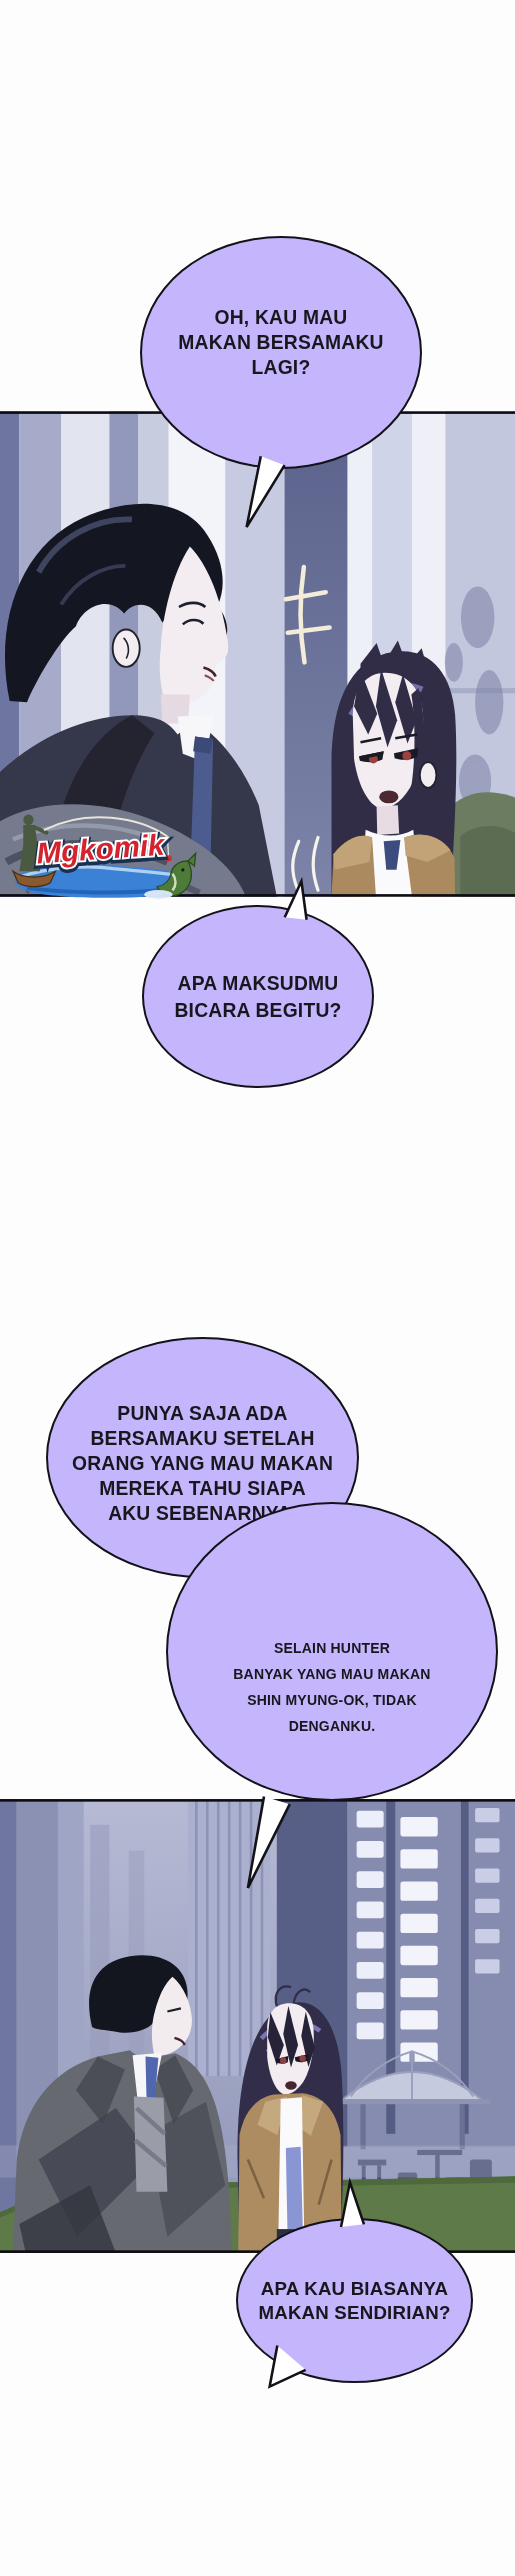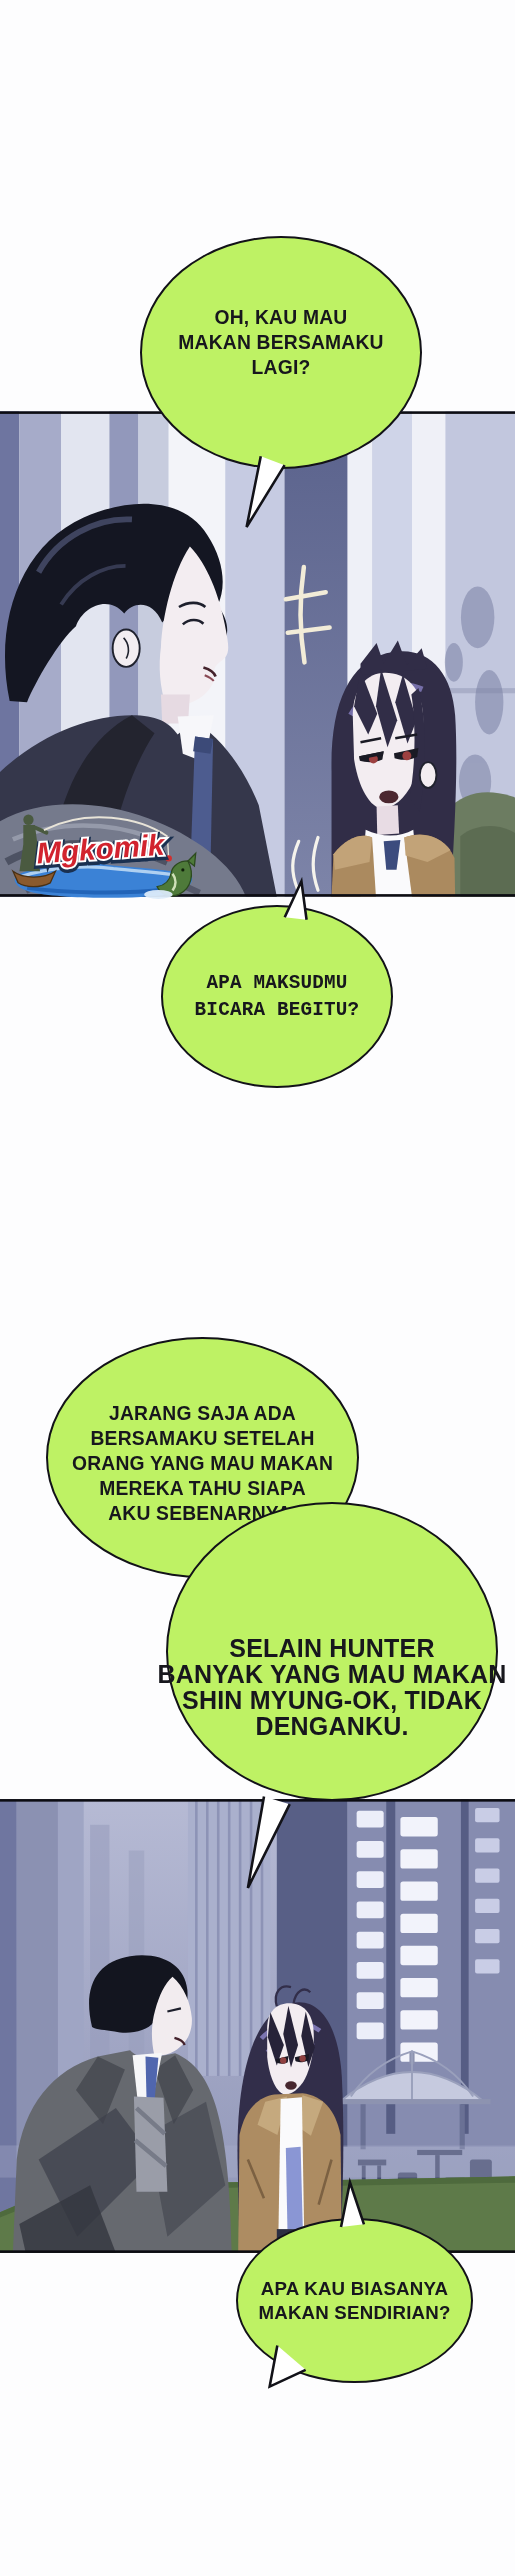--- a/index.html
+++ b/index.html
@@ -1,34 +1,34 @@
 <!DOCTYPE html>
 <html style="font-size:10.3px"><head>
 <meta charset="utf-8">
 <style>
   html,body{margin:0;padding:0;background:#ffffff;}
   #page{position:relative;width:515px;height:2576px;background:#fdfdfe;overflow:hidden;
         font-family:"Liberation Sans",sans-serif;}
   .panel{position:absolute;left:0;width:515px;display:block;}
-  .bubble{position:absolute;background:#bef264;border:2.6px solid #121218;border-radius:50%;
-          display:flex;flex-direction:column;justify-content:center;
+  .bubble{position:absolute;background:#c4b5fd;border:2.6px solid #121218;border-radius:50%;
+          display:flex;flex-direction:column;align-items:center;justify-content:center;
           box-sizing:border-box;z-index:5;}
   .bubble span{display:block;text-align:center;font-weight:700;color:#17171d;
                letter-spacing:0.2px;white-space:nowrap;}
   .tail{position:absolute;z-index:6;}
   #bubble-1{left:140px;top:236px;width:282px;height:233px;}
   #bubble-1 span{font-size:19.3px;line-height:25px;}
   #bubble-1 .txt{padding-bottom:19.3px;}
-  #bubble-2{left:161px;top:905px;width:232px;height:183px;font-family:Liberation Mono, monospace;}
+  #bubble-2{left:142px;top:905px;width:232px;height:183px;}
   #bubble-2 span{font-size:19.3px;line-height:27px;}
   #bubble-3{left:46px;top:1337px;width:313px;height:241px;}
   #bubble-3 span{font-size:19.3px;line-height:25px;}
   #bubble-3 .txt{padding-top:11.6px;}
   #bubble-4{left:166px;top:1502px;width:332px;height:299px;z-index:7;}
-  #bubble-4 span{font-size:25px;line-height:26px;}
+  #bubble-4 span{font-size:14px;line-height:26px;}
   #bubble-4 .txt{padding-top:71px;}
   #bubble-5{left:236px;top:2218px;width:237px;height:165px;}
   #bubble-5 span{font-size:18.7px;line-height:24px;}
   #bubble-6{left:190px;top:2370px;width:170px;height:161px;z-index:8;}
   #bubble-6 span{font-size:16.7px;line-height:22.5px;}
   .txt{display:flex;flex-direction:column;align-items:center;}
   #logo{position:absolute;left:3.9px;top:799px;width:193px;height:102px;z-index:4;}
 </style>
 </head>
 <body>
@@ -315,21 +315,21 @@
       <span>BICARA BEGITU?</span>
     </div>
   </div>
   <svg class="tail" style="left:277px;top:876px" width="36" height="49" viewBox="0 0 56 76">
     <polygon points="12,64 38,8 46,68" fill="#ffffff"></polygon>
     <path d="M12,64 L38,8 L46,68" stroke="#121218" stroke-width="4" fill="none"></path>
   </svg>
 
   <div class="bubble" id="bubble-3">
     <div class="txt">
-      <span>JARANG SAJA ADA</span>
+      <span>PUNYA SAJA ADA</span>
       <span>BERSAMAKU SETELAH</span>
       <span>ORANG YANG MAU MAKAN</span>
       <span>MEREKA TAHU SIAPA</span>
       <span>AKU SEBENARNYA.</span>
     </div>
   </div>
 
   <div class="bubble" id="bubble-4">
     <div class="txt">
       <span>SELAIN HUNTER</span>

